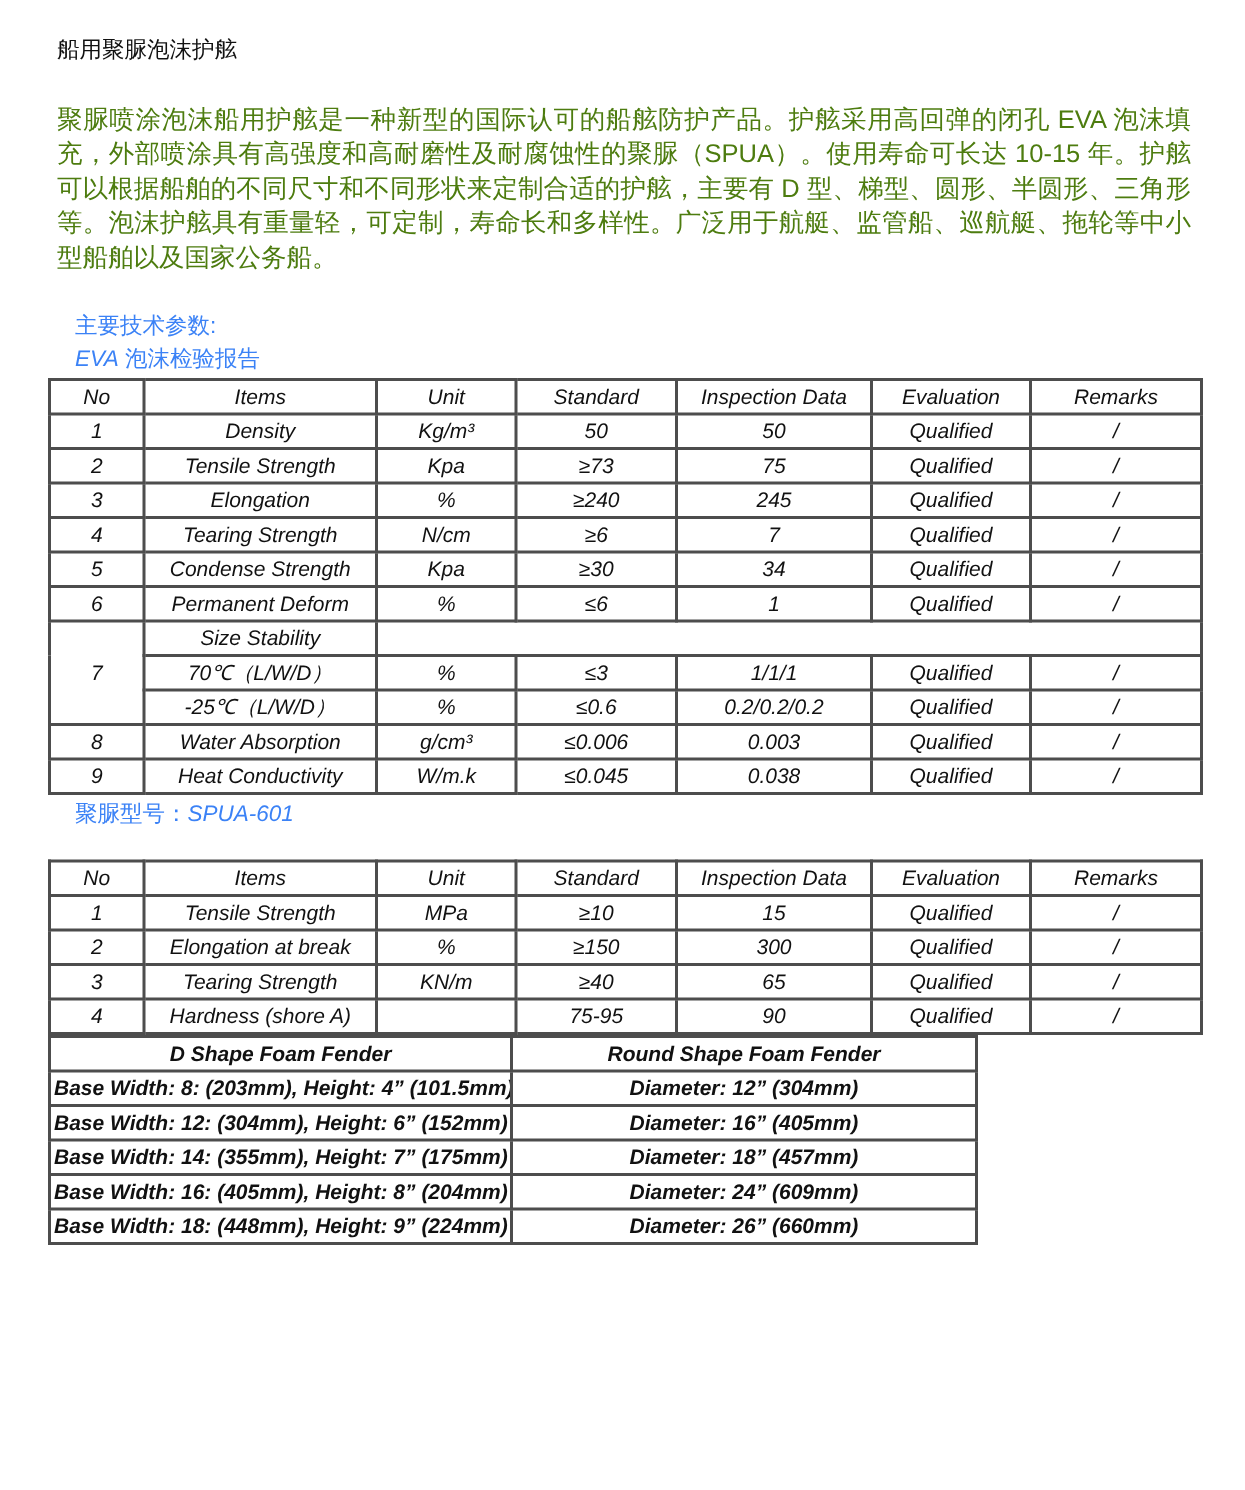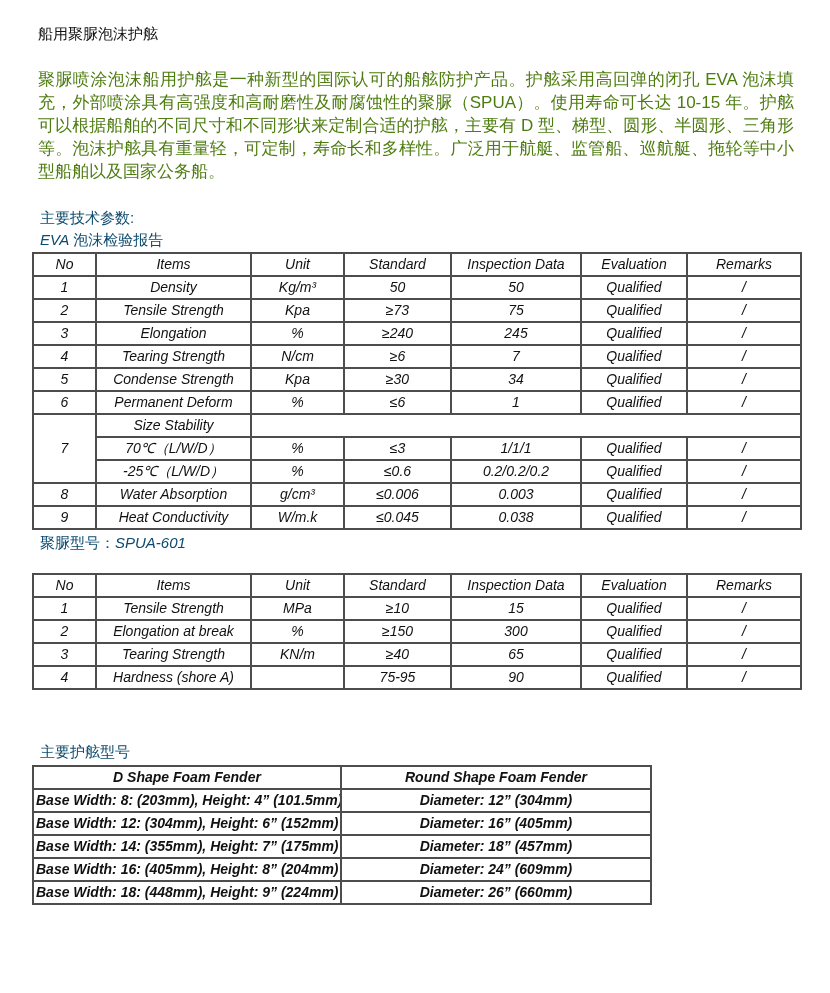--- a/index.html
+++ b/index.html
@@ -13,21 +13,21 @@
 
   .doc-title {
     font-size: 15px; font-weight: 500; color: #111;
     margin: 2px 0 0 6px; line-height: 20px;
   }
   .intro {
     font-size: 17px; line-height: 23px; color: #4d7c0f;
     margin: 24px 6px 0 6px; text-align: justify;
   }
   .sec-heading {
-    font-size: 15px; color: #0c4a6e; line-height: 21px; margin-left: 8px;
+    font-size: 15px; color: #3b82f6; line-height: 21px; margin-left: 18px;
   }
   .h-tech   { margin-top: 24px; }
   .h-eva    { margin-top: 1px; margin-bottom: 2px; }
   .h-spua   { margin-top: 28px; }
   .h-model  { margin-top: 2px; }
   .h-fender { margin-top: 51px; margin-bottom: 3px; }
   .latin-it { font-style: italic; font-weight: 400; text-align: right; }
 
   table.report {
     border-collapse: collapse; table-layout: fixed;
@@ -238,21 +238,20 @@
       <td>Hardness (shore A)</td>
       <td></td>
       <td>75-95</td>
       <td>90</td>
       <td>Qualified</td>
       <td>/</td>
     </tr>
   </tbody>
     </table>
 
-  <div class="sec-heading h-fender">主要护舷型号</div>
 
   <table class="fender">
     <colgroup>
         <col style="width:308px">
         <col style="width:310px">
       </colgroup>
     <tbody>
         <tr>
       <th>D Shape Foam Fender</th>
       <th>Round Shape Foam Fender</th>

